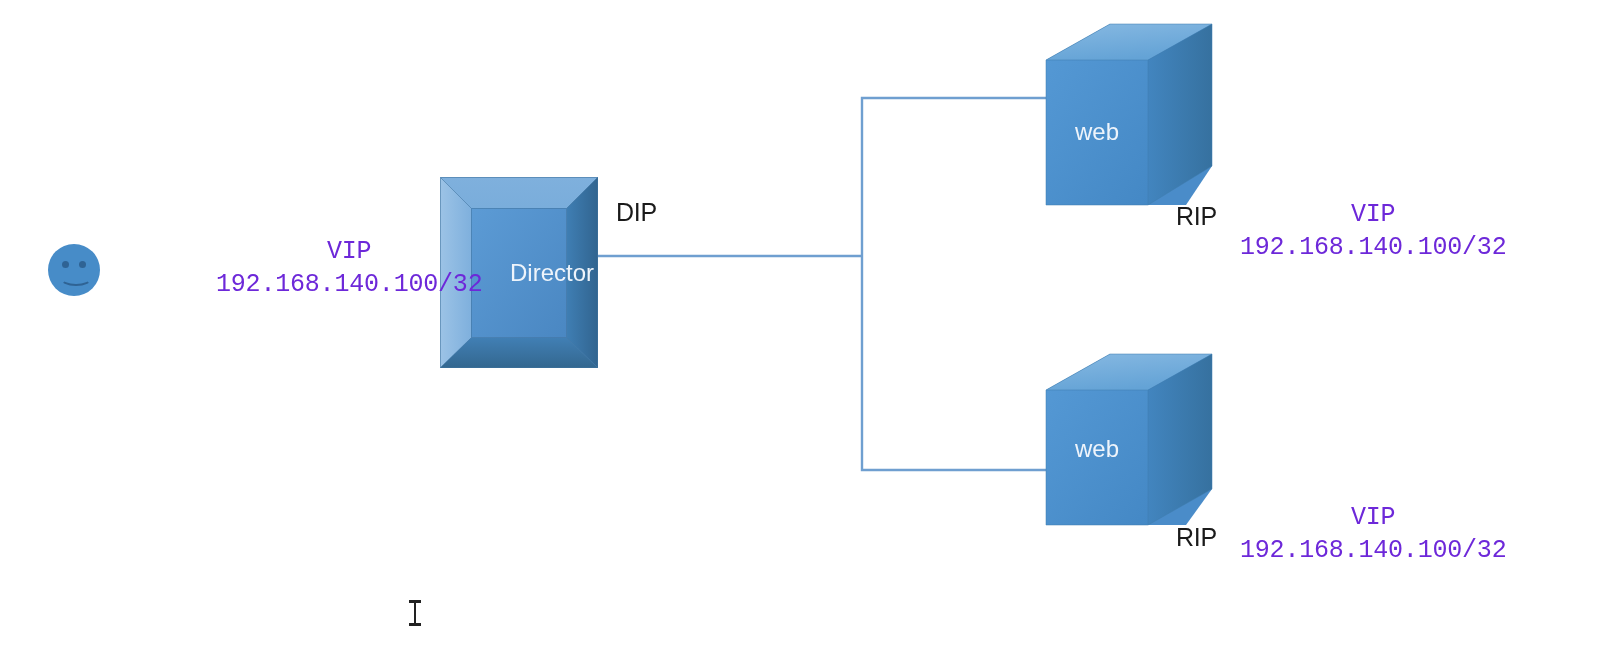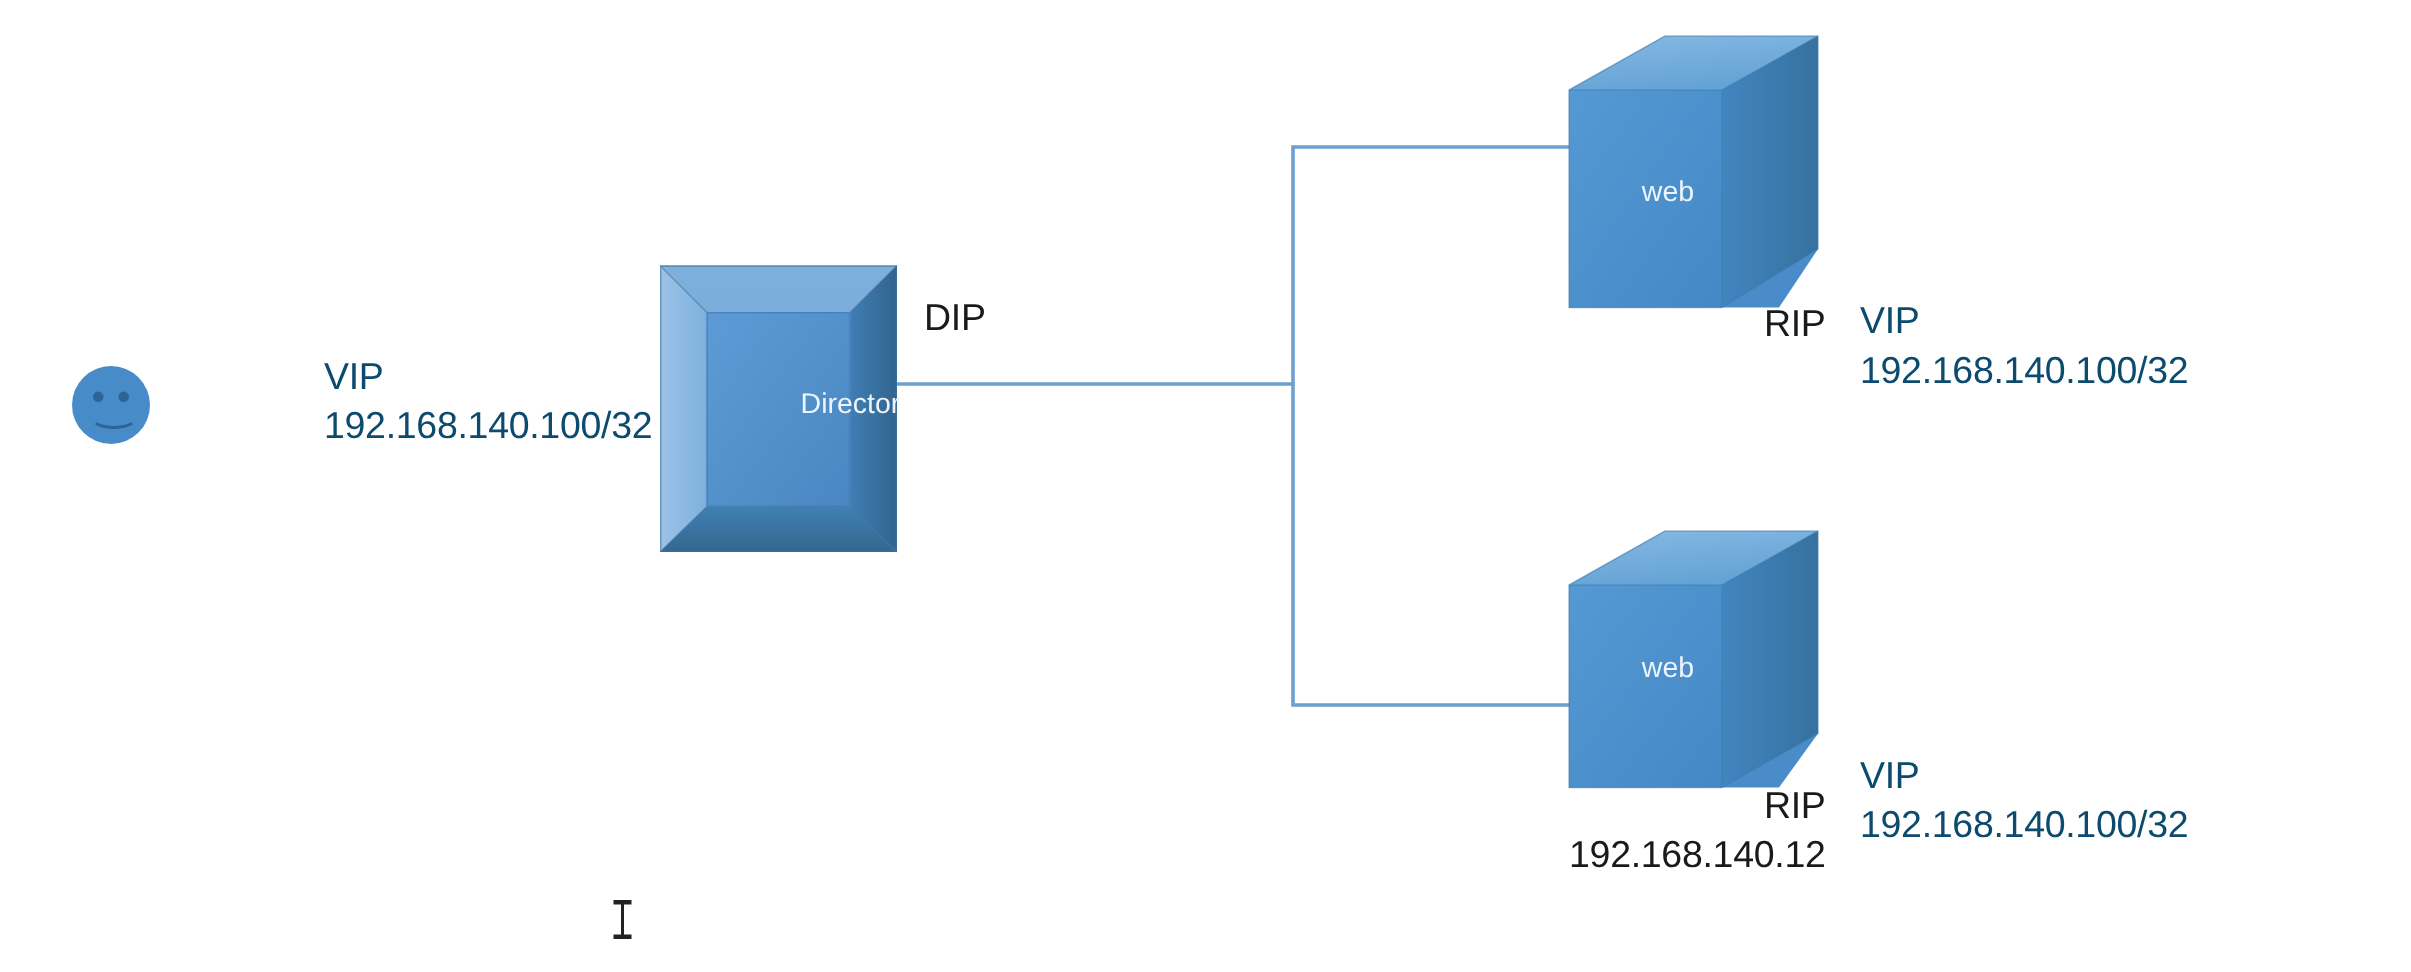--- a/index.html
+++ b/index.html
@@ -23,23 +23,23 @@
   .label {
     position: absolute;
     font-family: "Liberation Sans", sans-serif;
     font-size: 25px;
     line-height: 33px;
     white-space: nowrap;
     letter-spacing: -0.2px;
   }
   .label .ln { display: block; }
   .label.black { color: #1a1a1a; }
-  .label.red   { color: #0c4a6e; }
+  .label.red   { color: #6d28d9; font-family: Liberation Mono, monospace; }
   .label.center { text-align: right; }
-  .label.left { text-align: left; }
+  .label.left { text-align: center; }
 
   
   .smiley {
     position: absolute;
     width: 52px;
     height: 52px;
     border-radius: 50%;
     background: #4а8bc9;
     background: #478cc8;
   }
@@ -71,25 +71,24 @@
     position: absolute;
     left: 0; top: 0;
     width: 1607px;
     height: 648px;
   }
 
   
   .shape-text {
     position: absolute;
     color: #eef4fb;
-    font-size: 19px;
+    font-size: 24px;
     font-family: "Liberation Sans", sans-serif;
     text-align: center;
     white-space: nowrap;
-    padding-left: 15px;
   }
 
   
   .caret {
     position: absolute;
     width: 2px;
     height: 26px;
     background: #222222;
   }
   .caret::before, .caret::after {
@@ -226,21 +225,20 @@
 
   <div class="label red left" style="left:1240px; top:198px;">
     <span class="ln">VIP</span>
     <span class="ln">192.168.140.100/32</span>
   </div>
 
   <div class="shape-text" style="left:1046px; top:435px; width:102px;">web</div>
 
   <div class="label black center" style="left:1023px; top:521px; width:194px;">
     <span class="ln">RIP</span>
-    <span class="ln">192.168.140.12</span>
   </div>
 
   <div class="label red left" style="left:1240px; top:501px;">
     <span class="ln">VIP</span>
     <span class="ln">192.168.140.100/32</span>
   </div>
 
   <div class="caret" style="left:414px; top:600px;"></div>
 
 </div>

